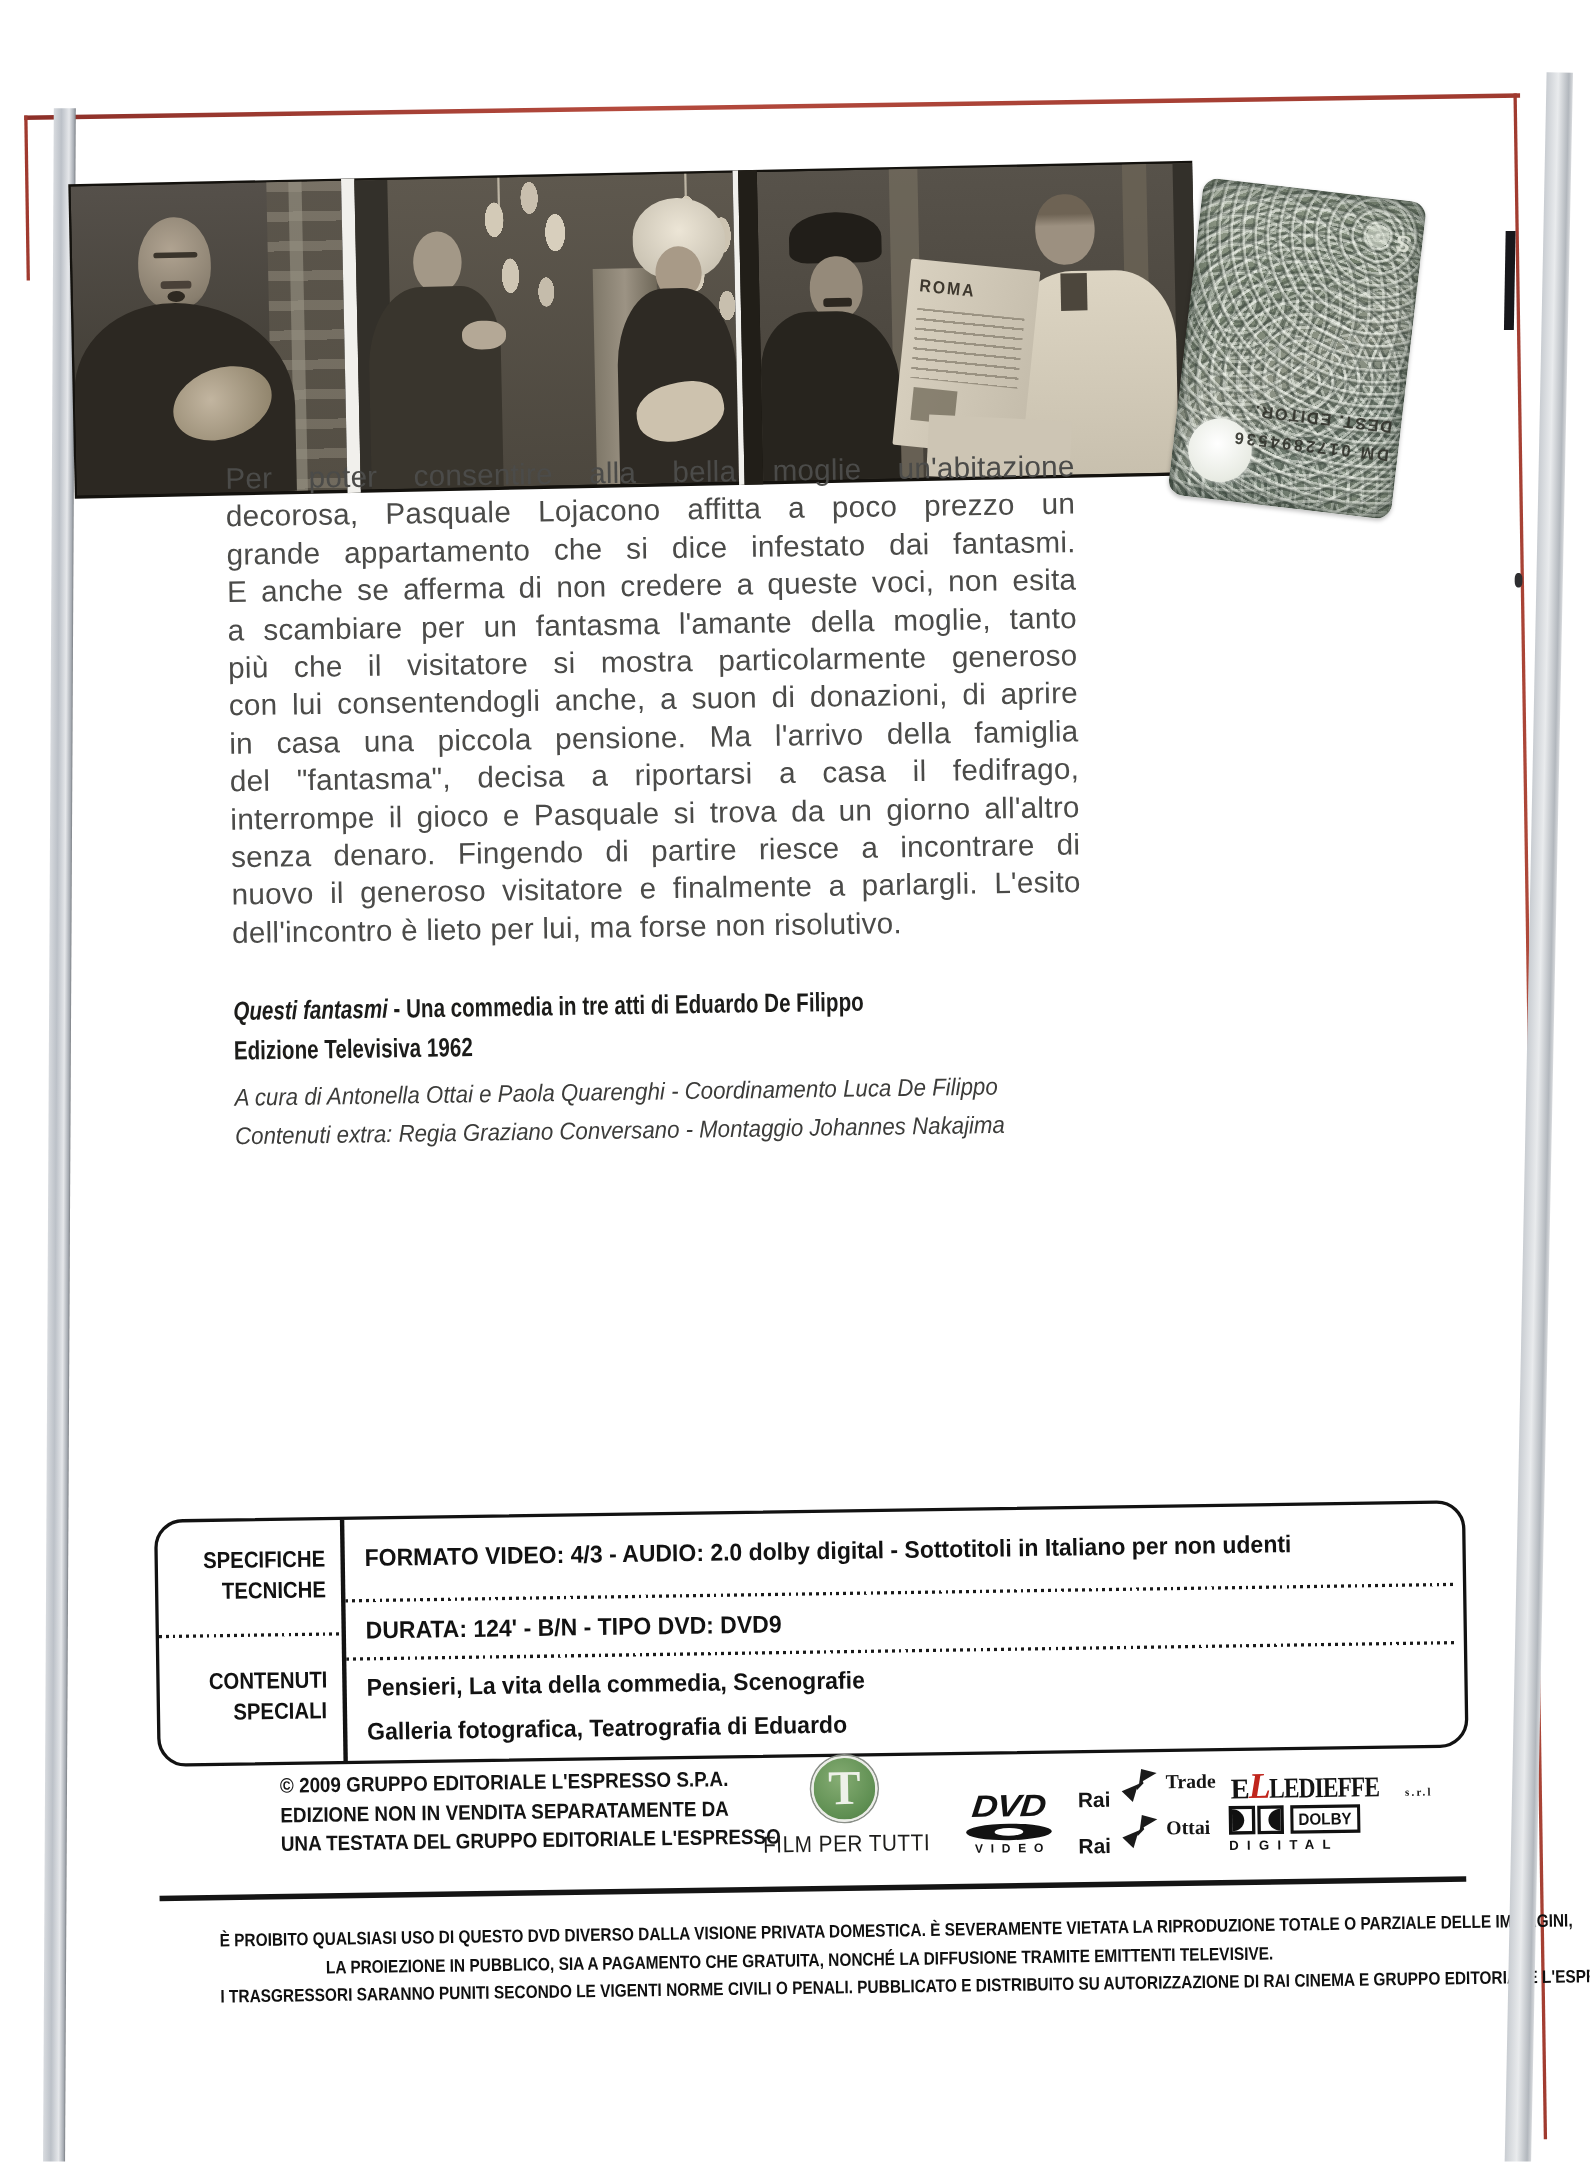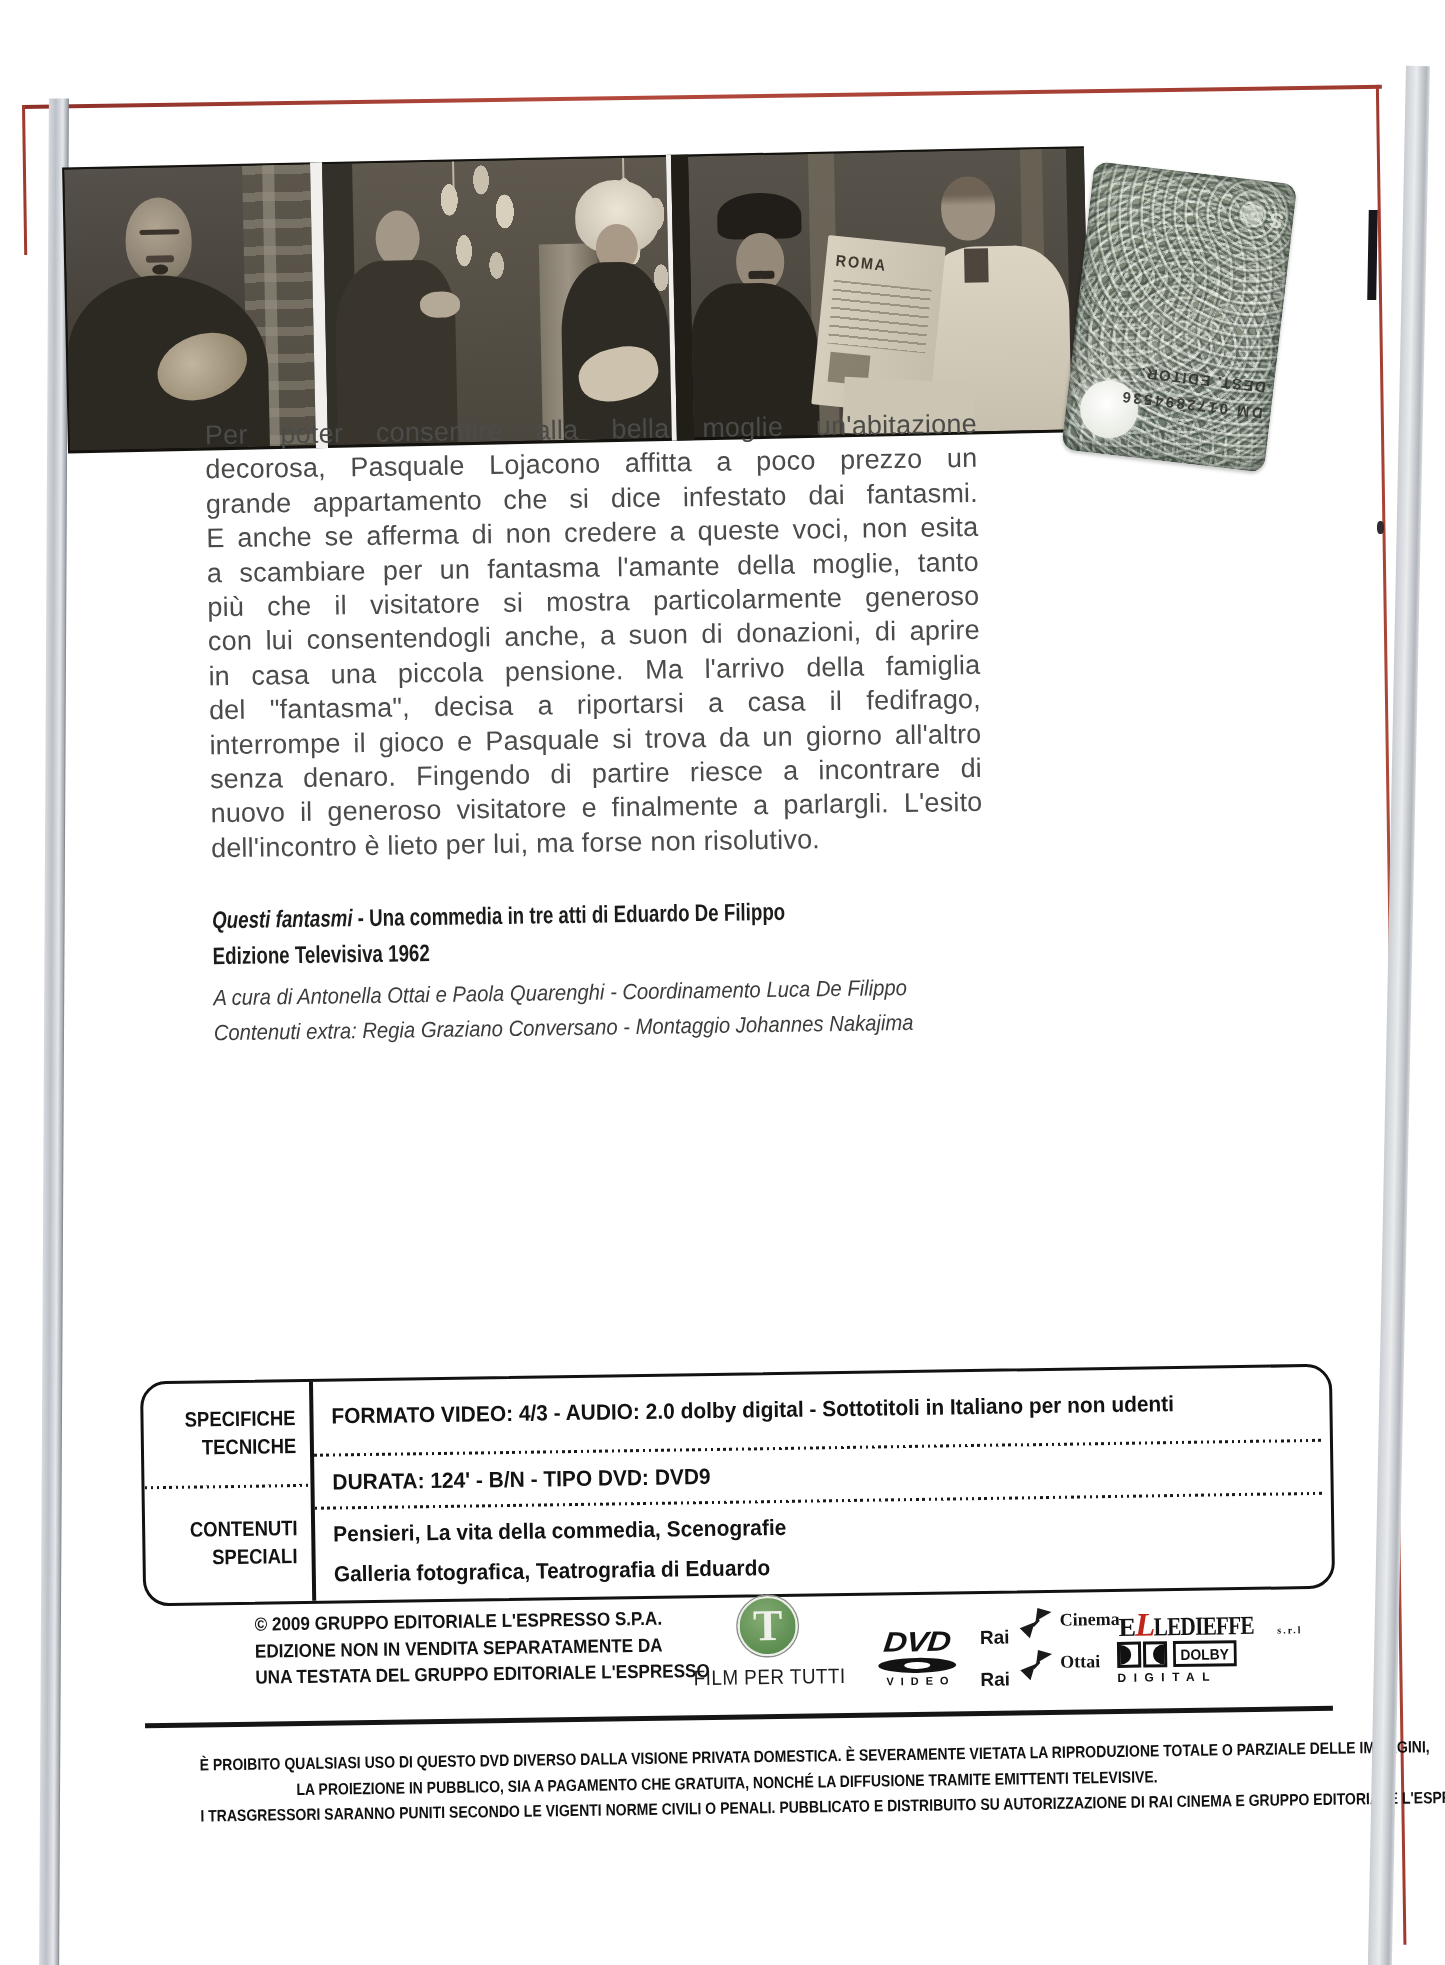--- a/index.html
+++ b/index.html
@@ -279,21 +279,21 @@
 
   <div class="rai" style="top:1514px;">
     <div class="rai-word">Rai</div>
     <div class="rai-fly">
       <svg viewBox="0 0 36 38" width="36" height="38">
           <path fill="#1a1a1a" d="M2 24 L17 18 L12 34 Z"></path>
           <path fill="#1a1a1a" d="M18 17 L34 8 L20 4 Z"></path>
           <path fill="#1a1a1a" d="M15 20 L21 14 L22 17 L16 23 Z"></path>
         </svg>
     </div>
-    <div class="rai-label">Cinema</div>
+    <div class="rai-label">Trade</div>
   </div>
   <div class="rai" style="top:1556px;">
     <div class="rai-word">Rai</div>
     <div class="rai-fly">
       <svg viewBox="0 0 36 38" width="36" height="38">
           <path fill="#1a1a1a" d="M2 24 L17 18 L12 34 Z"></path>
           <path fill="#1a1a1a" d="M18 17 L34 8 L20 4 Z"></path>
           <path fill="#1a1a1a" d="M15 20 L21 14 L22 17 L16 23 Z"></path>
         </svg>
     </div>

